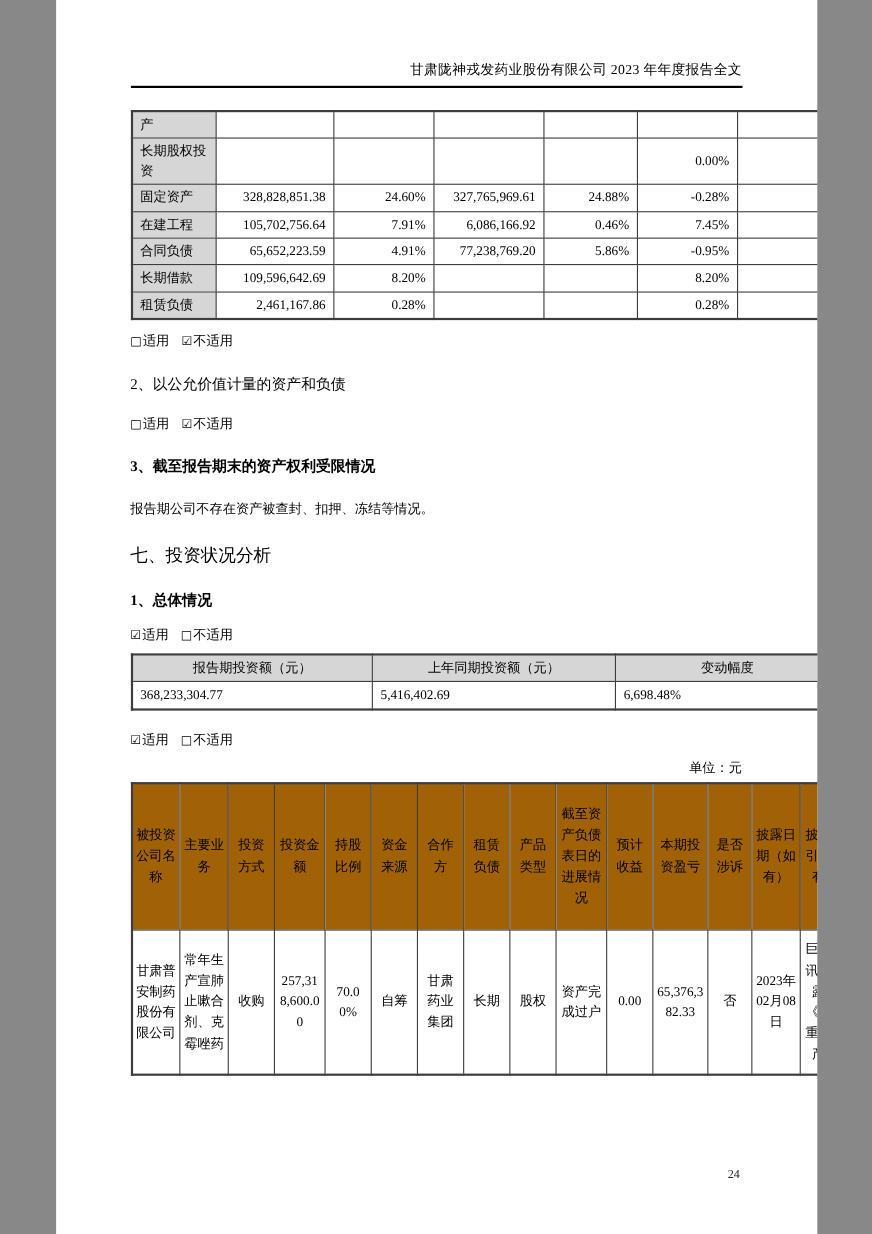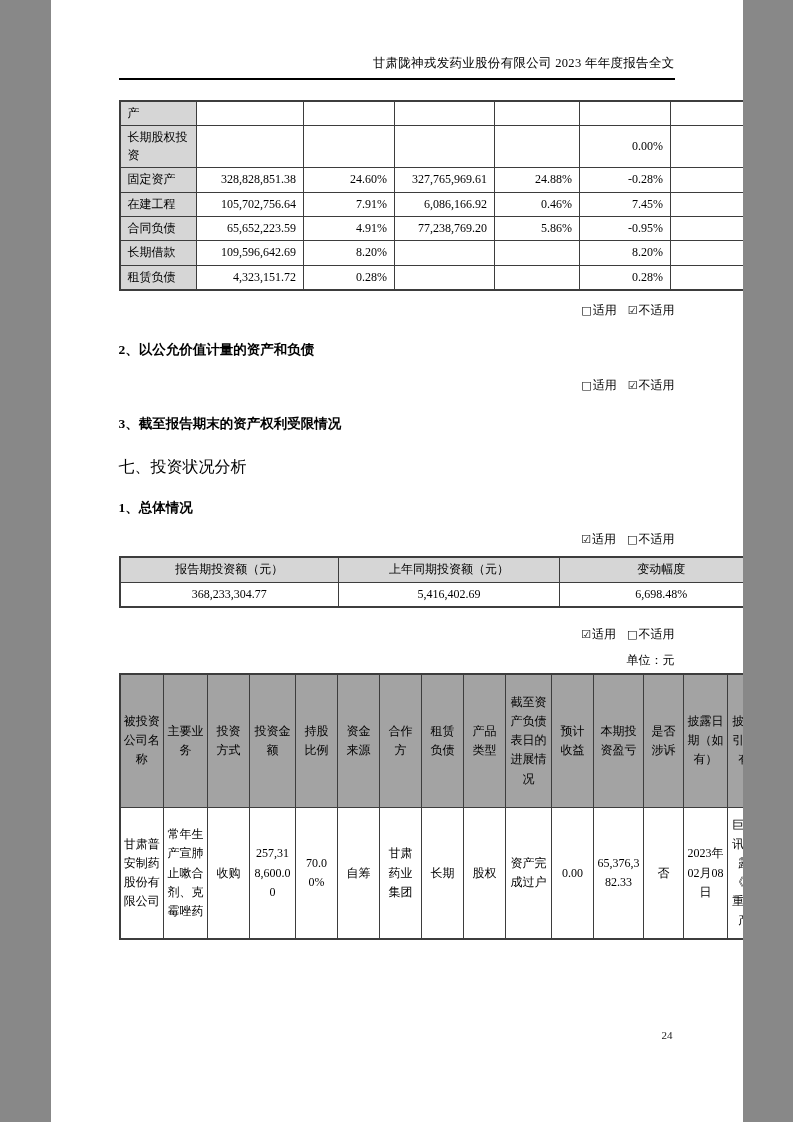--- a/index.html
+++ b/index.html
@@ -21,36 +21,36 @@
   table { border:2px solid #3d3d3d; }
   th, td { border:1px solid #3d3d3d; font-size:12px; font-weight:normal; overflow:hidden; }
 
   
   #asset-table { margin-top:20px; }
   #asset-table td { padding:3px 7px; height:22px; text-align:right; line-height:1.45; }
   #asset-table td:first-child { background:#d6d6d6; text-align:left; }
   
   #overall-table { margin-top:8px; }
   #overall-table th { background:#d6d6d6; padding:3px 6px; height:22px; text-align:center; line-height:1.45; }
-  #overall-table td { padding:3px 7px; height:22px; text-align:center; line-height:1.45; }
+  #overall-table td { padding:3px 7px; height:22px; text-align:left; line-height:1.45; }
   
   #equity-table { margin-top:4px; }
-  #equity-table th { background:#a3a3a3; height:112px; vertical-align:middle; text-align:center; padding:18px 3px; line-height:1.6; }
+  #equity-table th { background:#a16207; height:112px; vertical-align:middle; text-align:center; padding:18px 3px; line-height:1.6; }
   #equity-table td { height:132px; vertical-align:middle; text-align:center; padding:2px 3px; line-height:1.6; word-break:break-all; }
 
   .note { font-size:12px; margin-top:13px; line-height:1.4; }
-  .check { font-size:12px; margin-top:11px;text-align:right; }
+  .check { font-size:12px; margin-top:11px; }
   .check .box { font-family:"DejaVu Sans",sans-serif; font-size:11px; margin-right:1px; }
   .check .second { margin-left:8px; }
-  .h-sub { font-size:13.5px; font-weight:bold; margin-top:22px; }
+  .h-sub { font-size:13.5px; font-weight:normal; margin-top:22px; }
   .h-sub2 { font-size:13.5px; font-weight:bold; margin-top:21px; }
   .h-big { font-size:16px; font-weight:normal; margin-top:24px; }
   .para { font-size:12px; margin-top:21px; line-height:1.4; }
   .unit { font-size:12px; text-align:right; margin-top:9px; }
-  .page-num { position:absolute; right:70px; bottom:81px; font-size:11px; color:#222;font-family:Liberation Serif, serif; }
+  .page-num { position:absolute; right:70px; bottom:48px; font-size:11px; color:#222;font-family:Liberation Serif, serif; }
 </style>
 </head>
 <body>
 
 <div class="page">
 
   <div class="doc-header">甘肃陇神戎发药业股份有限公司 2023 年年度报告全文</div>
   <div class="doc-rule"></div>
 
   <table id="asset-table">
@@ -113,21 +113,21 @@
           <td>长期借款</td>
           <td>109,596,642.69</td>
           <td>8.20%</td>
           <td></td>
           <td></td>
           <td>8.20%</td>
           <td></td>
         </tr>
         <tr>
           <td>租赁负债</td>
-          <td>4,323,151.72</td>
+          <td>2,461,167.86</td>
           <td>0.28%</td>
           <td></td>
           <td></td>
           <td>0.28%</td>
           <td></td>
         </tr>
       </tbody>
     </table>
 
 
@@ -138,20 +138,21 @@
 
   <h3 class="h-sub">2、以公允价值计量的资产和负债</h3>
 
   <p class="check" style="margin-top:18px;">
     <span class="box">□</span><span>适用</span>
     <span class="box second">☑</span><span>不适用</span>
   </p>
 
   <h3 class="h-sub2">3、截至报告期末的资产权利受限情况</h3>
 
+  <p class="para">报告期公司不存在资产被查封、扣押、冻结等情况。</p>
 
   <h2 class="h-big">七、投资状况分析</h2>
 
   <h3 class="h-sub2">1、总体情况</h3>
 
   <p class="check" style="margin-top:14px;">
     <span class="box">☑</span><span>适用</span>
     <span class="box second">□</span><span>不适用</span>
   </p>
 

